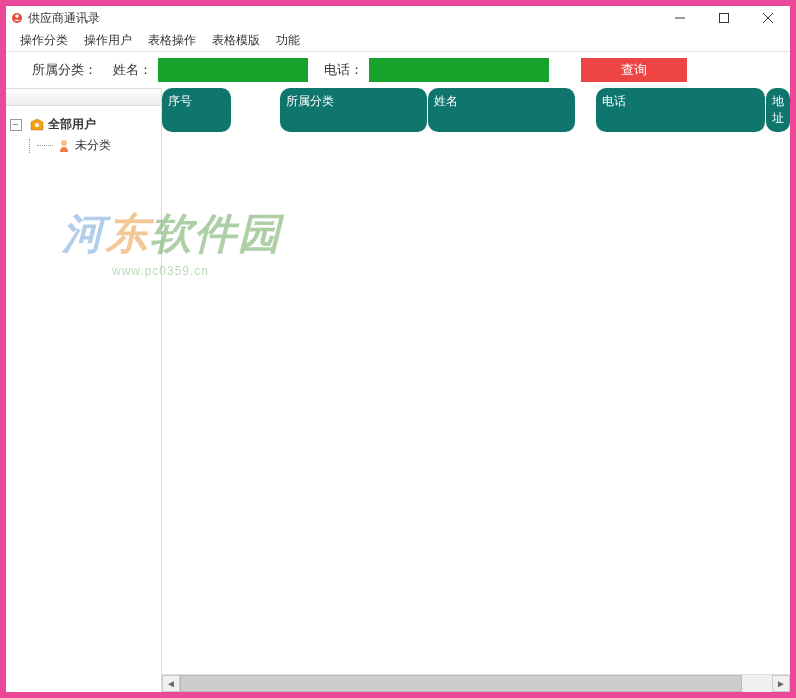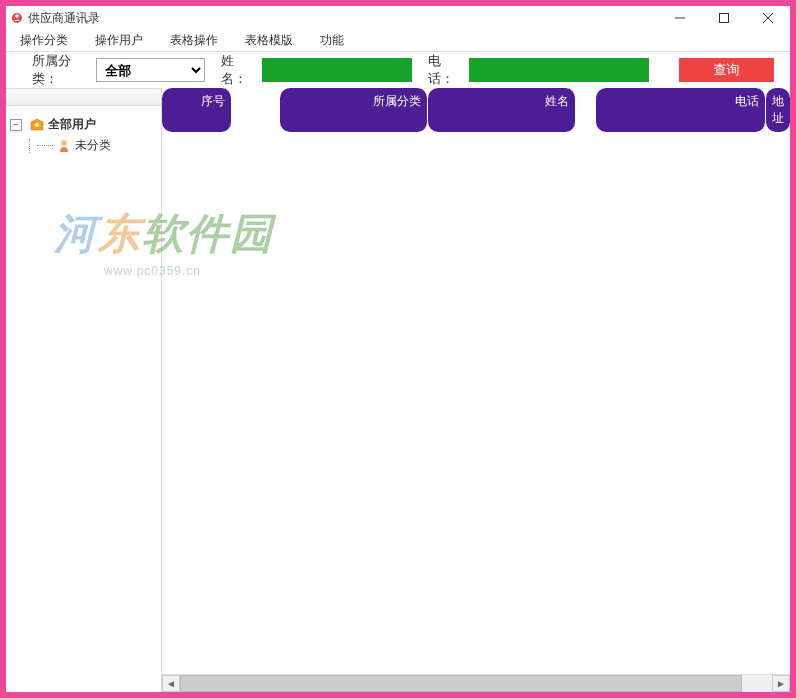--- a/index.html
+++ b/index.html
@@ -6,21 +6,21 @@
     body { font-family: "Microsoft YaHei", SimSun, sans-serif; font-size: 12px; background: #fff; overflow: hidden; }
     .window { width: 796px; height: 698px; border: 6px solid #ec4899; background: #fff; position: relative; }
     
     .titlebar { height: 24px; background: #fff; display: flex; align-items: center; padding: 0 4px; position: relative; }
     .titlebar-icon { width: 14px; height: 14px; margin-right: 4px; display: inline-flex; align-items: center; justify-content: center; }
     .titlebar-icon svg { width: 12px; height: 12px; }
     .titlebar-text { font-size: 12px; color: #333; }
     .window-controls { position: absolute; right: 0; top: 0; display: flex; height: 24px; }
     .win-btn { width: 44px; height: 24px; display: flex; align-items: center; justify-content: center; cursor: pointer; font-size: 14px; color: #333; }
     
-    .menubar { height: 22px; background: #fff; display: flex; align-items: center; padding: 0 6px; border-bottom: 1px solid #e0e0e0; gap: 11px; }
+    .menubar { height: 22px; background: #fff; display: flex; align-items: center; padding: 0 6px; border-bottom: 1px solid #e0e0e0; }
     .menu-item { padding: 2px 8px; color: #333; cursor: pointer; font-size: 12px; }
     
     .toolbar { height: 36px; background: #fff; display: flex; align-items: center; padding: 0 16px; gap: 6px; }
     .tb-label { font-size: 13px; color: #333; margin-left: 10px; }
     .tb-select { width: 120px; height: 24px; border: 1px solid #aaa; background: #fff; font-size: 13px; padding: 0 4px; font-weight: bold; }
     .tb-input { height: 24px; border: none; background: #17a22b; color: #fff; padding: 0 6px; }
     .tb-input.name { width: 150px; }
     .tb-input.phone { width: 180px; }
     .tb-btn { width: 106px; height: 24px; background: #ef4444; color: #fff; border: none; cursor: pointer; font-size: 13px; }
     .tb-gap { width: 20px; }
@@ -34,34 +34,34 @@
     .tree-toggle { width: 12px; height: 12px; border: 1px solid #999; display: flex; align-items: center; justify-content: center; font-size: 10px; line-height: 1; margin-right: 4px; color: #666; }
     .tree-line { width: 16px; border-bottom: 1px dotted #999; height: 1px; }
     .tree-icon { width: 16px; height: 16px; margin: 0 3px; display: flex; align-items: center; justify-content: center; }
     .tree-label { font-size: 12px; color: #333; }
     .tree-label.bold { font-weight: bold; }
     .tree-child { margin-left: 14px; display: flex; align-items: center; padding: 2px 0; }
     .tree-vline { display: inline-block; width: 8px; border-left: 1px dotted #999; height: 14px; margin-left: 5px; }
     
     .main { flex: 1; display: flex; flex-direction: column; position: relative; }
     .table-header { display: flex; background: #fff; }
-    .th { background: #4c1d95; color: #fff; padding: 5px 6px; font-size: 12px; border-right: 1px solid #fff; text-align: right; border-radius: 10px; }
+    .th { background: #0f766e; color: #fff; padding: 5px 6px; font-size: 12px; border-right: 1px solid #fff; text-align: left; border-radius: 10px; }
     .th.seq { width: 70px; }
     .th.cat { width: 148px; margin-left: 48px; }
     .th.name { width: 148px; }
     .th.phone { width: 170px; margin-left: 20px; }
     .th.addr { flex: 1; border-right: none; }
     .table-body { flex: 1; background: #fff; }
     
     .hscroll { height: 18px; background: #f0f0f0; border-top: 1px solid #ddd; display: flex; align-items: center; }
     .hs-btn { width: 18px; height: 17px; background: #f0f0f0; border: 1px solid #ccc; display: flex; align-items: center; justify-content: center; font-size: 10px; color: #666; cursor: pointer; }
     .hs-track { flex: 1; height: 17px; background: #f0f0f0; position: relative; }
     .hs-thumb { position: absolute; left: 0; width: 95%; height: 100%; background: #cdcdcd; border: 1px solid #bbb; }
     
-    .watermark { position: absolute; top: 200px; left: 48px; opacity: 0.5; pointer-events: none; z-index: 100; }
+    .watermark { position: absolute; top: 200px; left: 56px; opacity: 0.5; pointer-events: none; z-index: 100; }
     .watermark-logo { font-size: 42px; font-weight: bold; color: #6a9fd4; font-style: italic; letter-spacing: 2px; }
     .watermark-logo .orange { color: #e89030; }
     .watermark-logo .green { color: #5fa050; }
     .watermark-url { font-size: 12px; color: #7ab37a; margin-top: 2px; margin-left: 50px; letter-spacing: 1px; }
   </style>
 </head>
 <body>
 
 <div class="window">
   <div class="titlebar">
@@ -96,23 +96,20 @@
   <div class="menubar">
     <span class="menu-item">操作分类</span>
     <span class="menu-item">操作用户</span>
     <span class="menu-item">表格操作</span>
     <span class="menu-item">表格模版</span>
     <span class="menu-item">功能</span>
   </div>
 
   <div class="toolbar">
     <span class="tb-label">所属分类：</span>
-    <select class="tb-select">
-      <option>全部</option>
-    </select>
     <span class="tb-label">姓名：</span>
     <input class="tb-input name" value="" style="">
     <span class="tb-label">电话：</span>
     <input class="tb-input phone" value="" style="">
     <span class="tb-gap"></span>
     <button class="tb-btn">查询</button>
   </div>
 
   <div class="content">
     <div class="sidebar">

